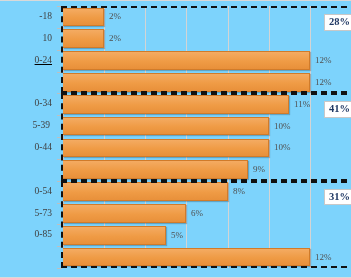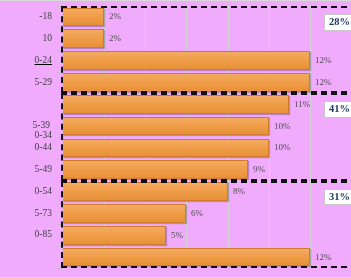--- a/index.html
+++ b/index.html
@@ -6,21 +6,21 @@
   body{
     width:351px;height:278px;
     background:#ffffff;
     font-family:"Liberation Serif", serif;
     overflow:hidden;
   }
   #chart-root{
     position:relative;
     width:351px;height:278px;
     box-sizing:border-box;
-    background:#f0abfc;
+    background:#7dd3fc;
   }
   
   .frame-line{
     position:absolute;left:0;width:351px;height:1px;background:#d9d9d9;
   }
   .frame-line.top{top:0;}
   .frame-line.bottom{bottom:0;}
 
   
   #plot{
@@ -131,34 +131,28 @@
   <div id="catlabels">
       <div class="catrow" style="position: absolute; left: 0px; right: 0px; top: 0px; height: 21.8333px;">
         <span>-18</span>
       </div>
       <div class="catrow" style="position: absolute; left: 0px; right: 0px; top: 21.8333px; height: 21.8333px; margin-left: 48px;">
         <span>10</span>
       </div>
       <div class="catrow" style="position: absolute; left: 0px; right: 0px; top: 43.6667px; height: 21.8333px; text-decoration: underline;">
         <span>0-24</span>
       </div>
-      <div class="catrow" style="position: absolute; left: 0px; right: 0px; top: 65.5px; height: 21.8333px;">
-        <span>5-29</span>
-      </div>
-      <div class="catrow" style="position: absolute; left: 0px; right: 0px; top: 87.3333px; height: 21.8333px; margin-top: 32px;">
+      <div class="catrow" style="position: absolute; left: 0px; right: 0px; top: 87.3333px; height: 21.8333px;">
         <span>0-34</span>
       </div>
       <div class="catrow" style="position: absolute; left: 0px; right: 2px; top: 109.167px; height: 21.8333px;">
         <span>5-39</span>
       </div>
       <div class="catrow" style="position: absolute; left: 0px; right: 0px; top: 131px; height: 21.8333px;">
         <span>0-44</span>
-      </div>
-      <div class="catrow" style="position: absolute; left: 0px; right: 0px; top: 152.833px; height: 21.8333px;">
-        <span>5-49</span>
       </div>
       <div class="catrow" style="position: absolute; left: 16px; right: 0px; top: 174.667px; height: 21.8333px;">
         <span>0-54</span>
       </div>
       <div class="catrow" style="position: absolute; left: 0px; right: 0px; top: 196.5px; height: 21.8333px;">
         <span>5-73</span>
       </div>
       <div class="catrow" style="position: absolute; left: 0px; right: 0px; top: 218.333px; height: 21.8333px;">
         <span>0-85</span>
       </div>

